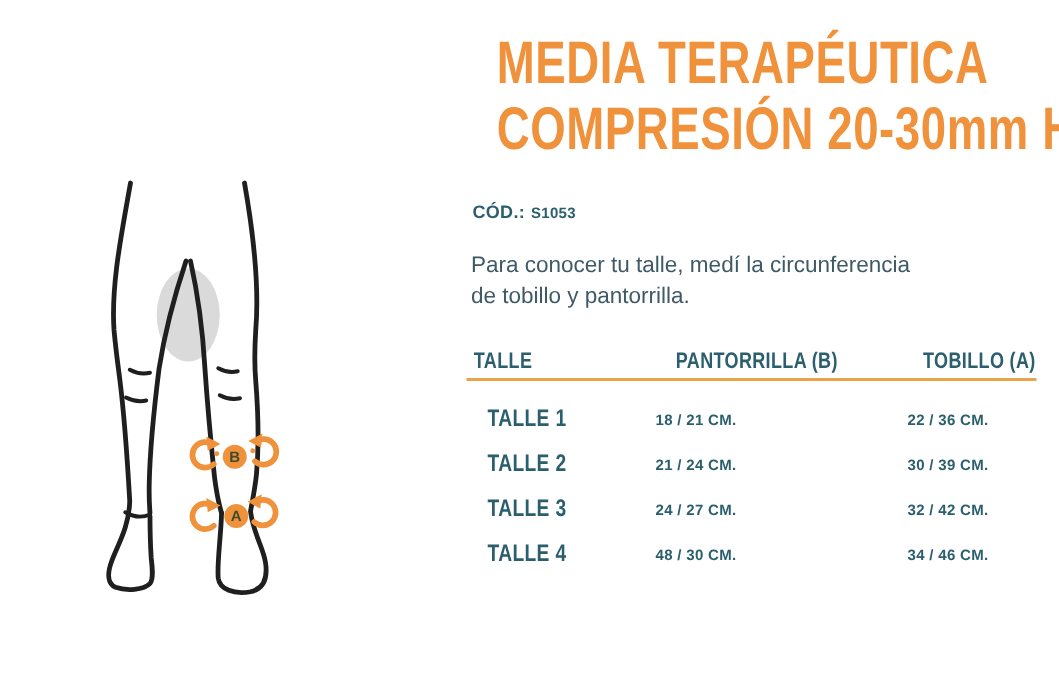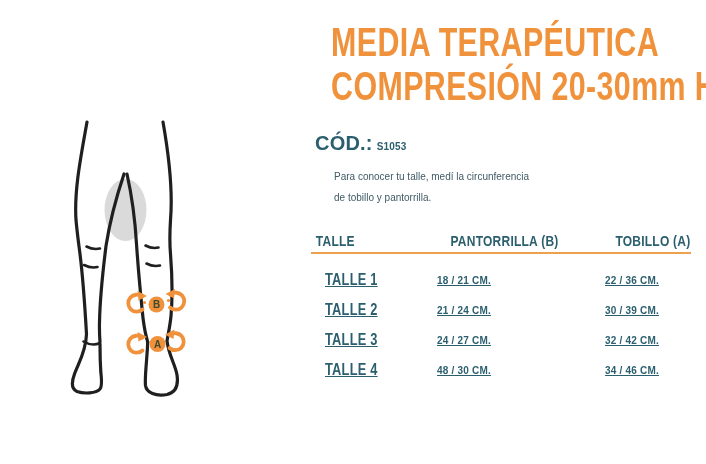--- a/index.html
+++ b/index.html
@@ -36,33 +36,33 @@
   .arrow-head{fill:var(--accent-orange);stroke:none;}
   .marker-dot{fill:var(--accent-orange);}
   .marker-circle{fill:var(--accent-orange);}
   .marker-text{
     fill:var(--marker-letter);font-family:"Liberation Sans",sans-serif;
     font-size:10px;font-weight:bold;text-anchor:middle;
   }
 
   
   .code{position:absolute;left:315px;top:132px;color:var(--teal-dark);white-space:nowrap;}
-  .code-label{font-weight:bold;font-size:20px;letter-spacing:0.2px;}
+  .code-label{font-weight:bold;font-size:12px;letter-spacing:0.2px;}
   .code-value{font-weight:bold;font-size:10px;letter-spacing:0.2px;margin-left:4px;}
 
   .instructions{
-    position:absolute;left:334px;top:166px;width:345px;
-    color:var(--text-slate);font-size:10px;line-height:21px;font-weight:400;
+    position:absolute;left:314px;top:166px;width:345px;
+    color:var(--text-slate);font-size:15px;line-height:21px;font-weight:400;
   }
 
   
   .size-table{position:absolute;left:311px;top:234px;width:380px;color:var(--teal-dark);}
   .thead{display:flex;height:20px;align-items:center;padding-bottom:5px;border-bottom:2px solid var(--divider-orange);gap:42px;}
   .tbody{padding-top:11px;}
-  .trow{display:flex;height:30px;align-items:center;text-decoration:underline;}
+  .trow{display:flex;height:30px;align-items:center;}
   .col{display:flex;align-items:center;justify-content:center;}
   .c1{width:88px;justify-content:flex-start;padding-left:14px;}
   .c2{width:130px;}
   .c3{width:162px;padding-left:44px;}
   .thead .c1{justify-content:center;padding-left:0;}
   .cond{display:inline-block;transform:scaleX(0.8);white-space:nowrap;}
   .thead .cond{font-weight:bold;font-size:15px;transform-origin:50% 50%;letter-spacing:0.3px;}
   .talle-label{font-weight:bold;font-size:16px;transform-origin:0 50%;letter-spacing:0.3px;}
   .val{font-weight:bold;font-size:10px;letter-spacing:0.2px;white-space:nowrap;}
 </style>

